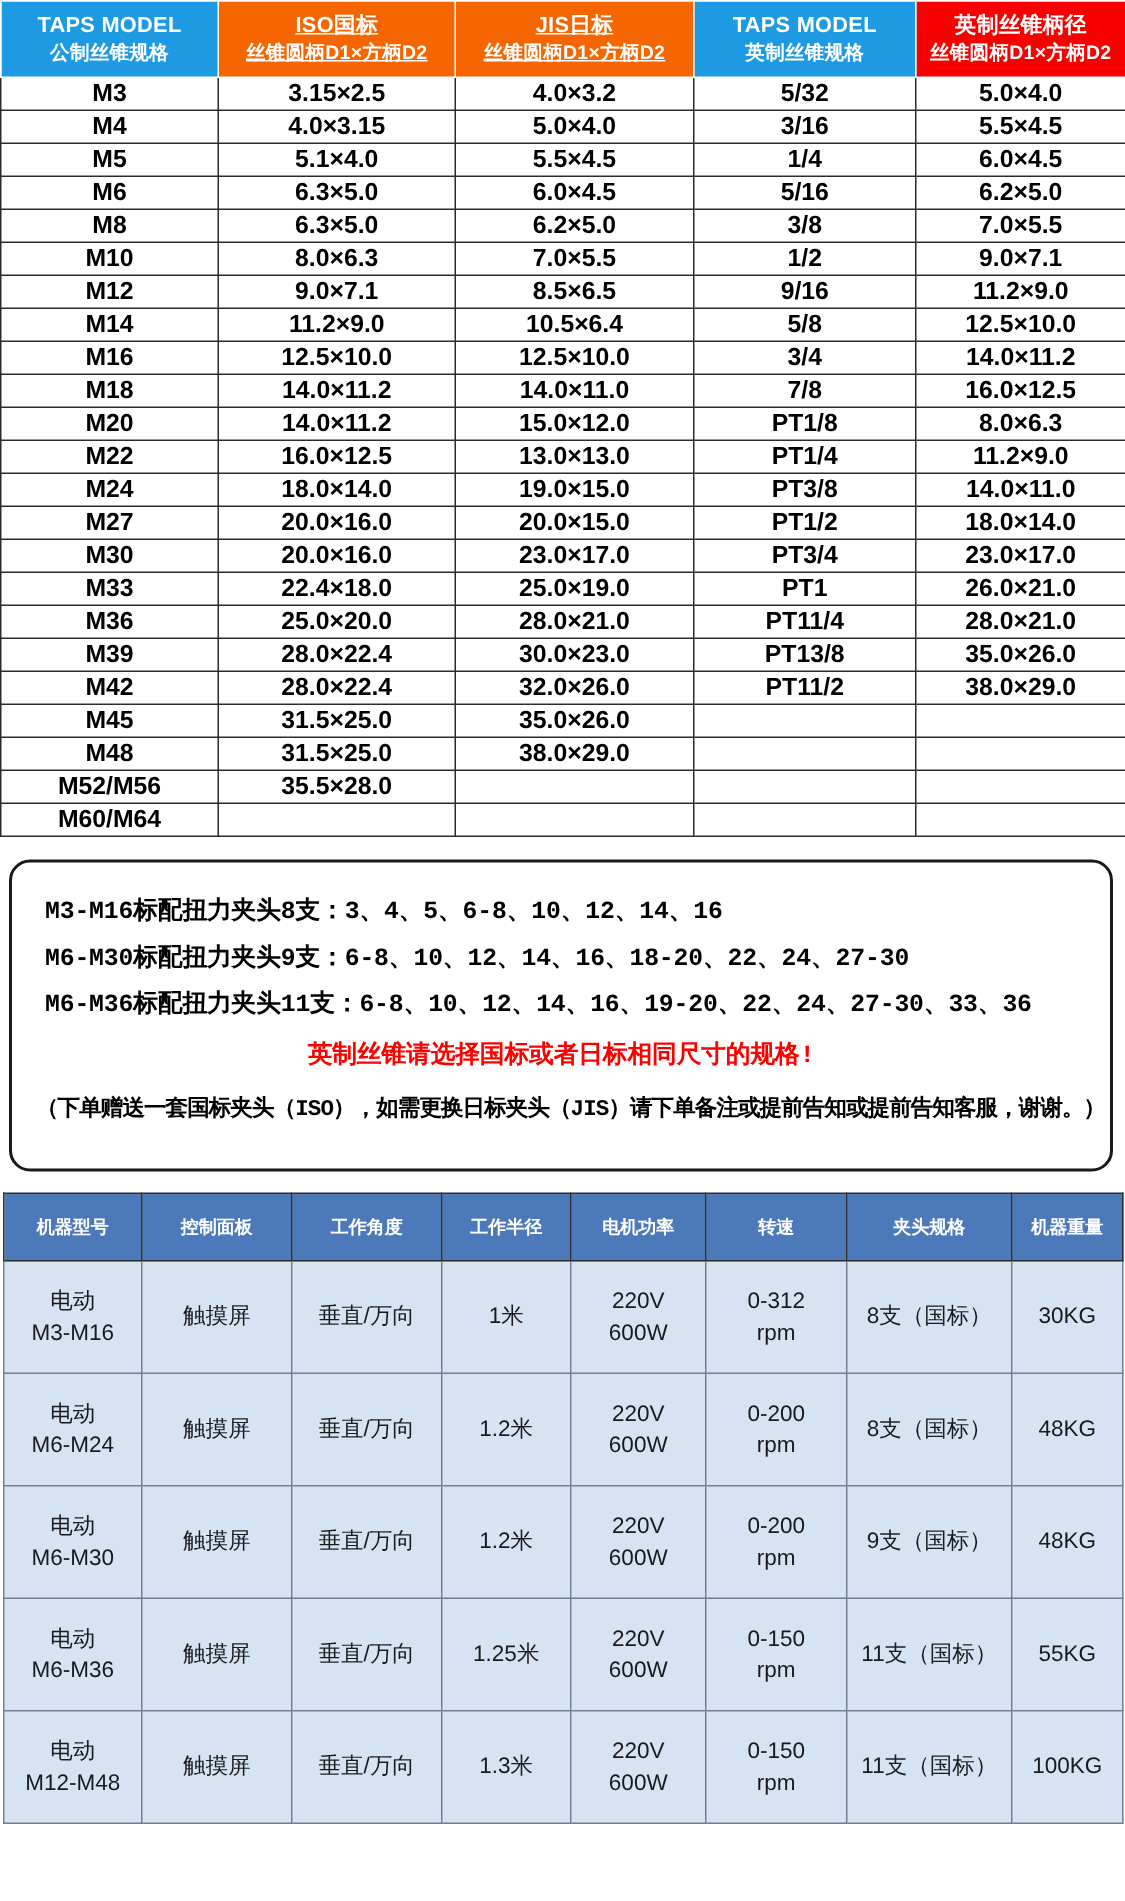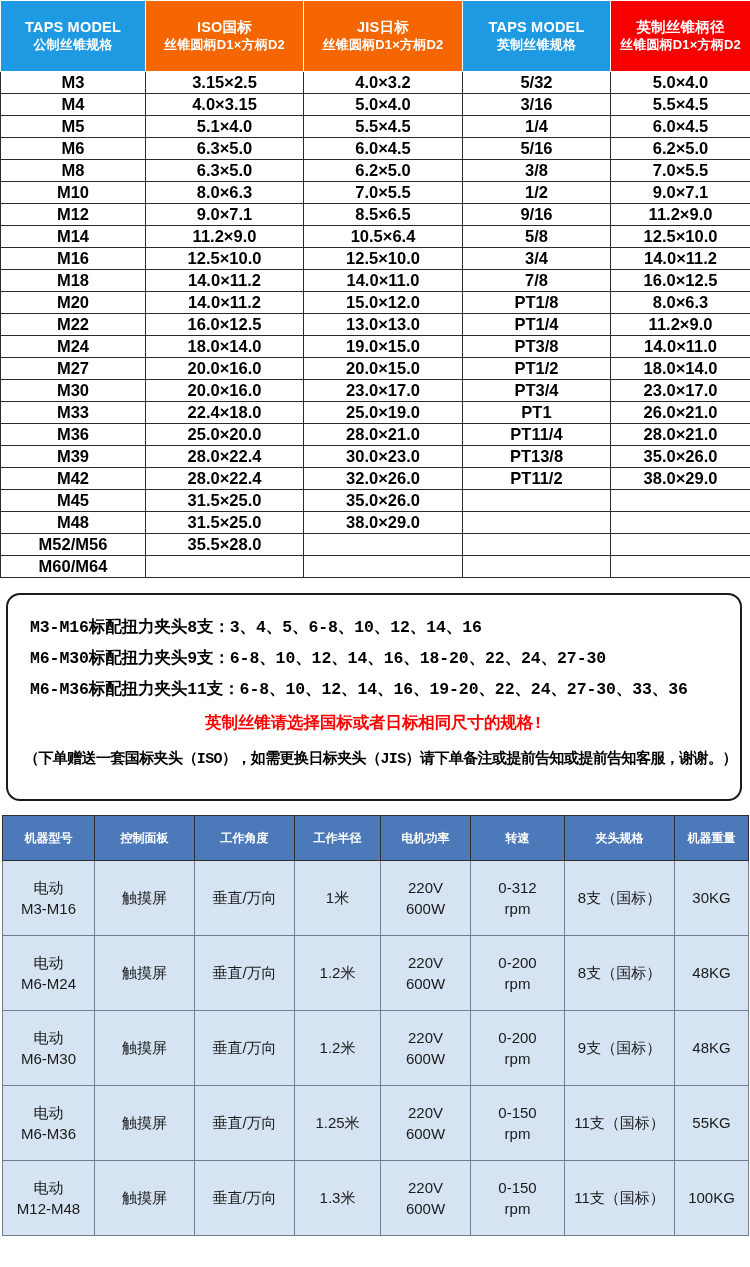--- a/index.html
+++ b/index.html
@@ -20,32 +20,32 @@
     margin:0;
   }
   table.spec col.c0{width:145px;}
   table.spec col.c1{width:158px;}
   table.spec col.c2{width:159px;}
   table.spec col.c3{width:148px;}
   table.spec col.c4{width:140px;}
 
   table.spec th{
     height:42px;
-    padding:14px 2px;
+    padding:4px 2px;
     text-align:center;
     vertical-align:middle;
     color:#ffffff;
     font-weight:bold;
     font-size:14px;
     line-height:1.30;
     border:1px solid #ffffff;
     letter-spacing:.2px;
   }
   th.h-blue{background:#1e9ae2;}
-  th.h-orange{background:#f56600;}
+  th.h-orange{background:#f56600;text-decoration:underline;}
   th.h-red{background:#f70000;}
   th .l1{display:block;font-size:14.5px;}
   th .l2{display:block;font-size:13px;}
 
   table.spec td{
     height:21px;
     padding:0 4px;
     text-align:center;
     vertical-align:middle;
     font-size:16.5px;

